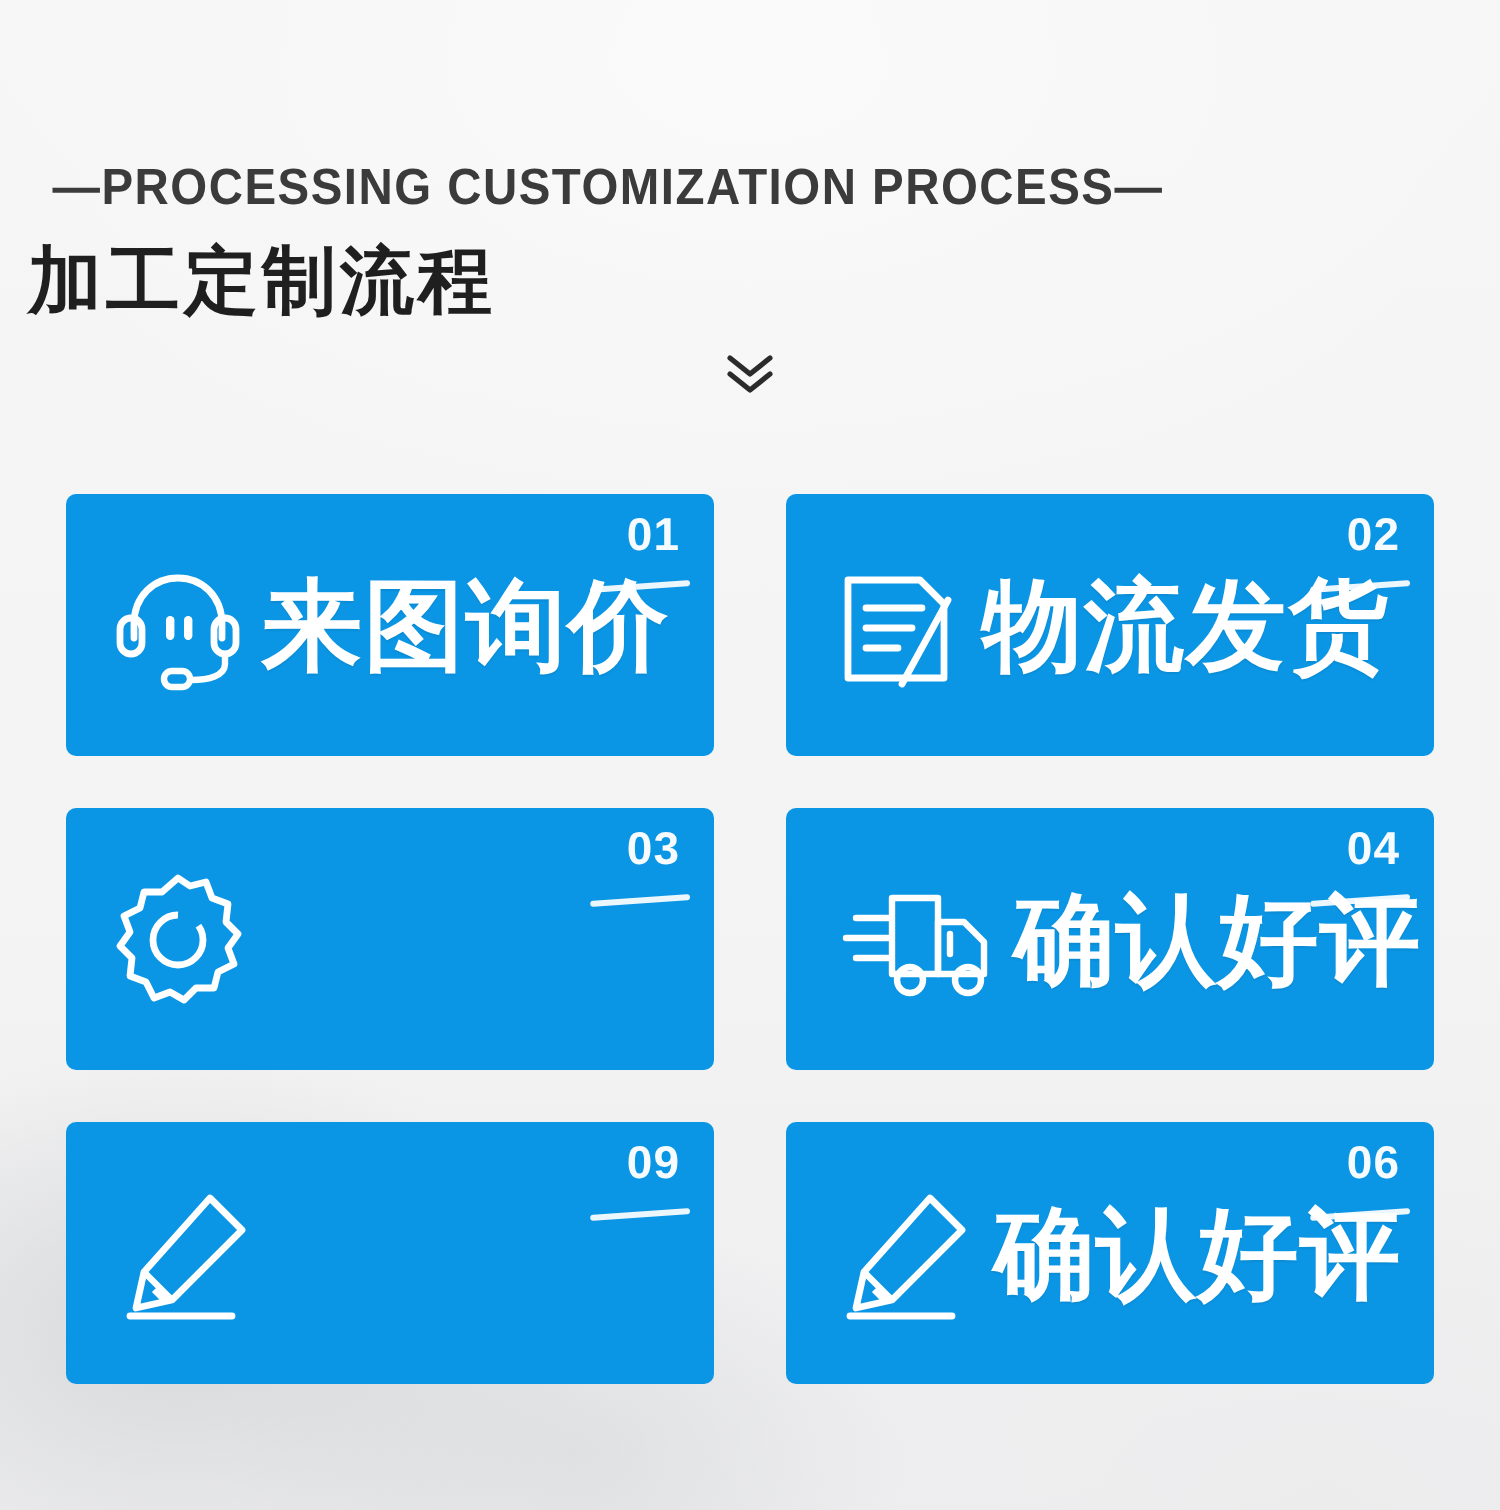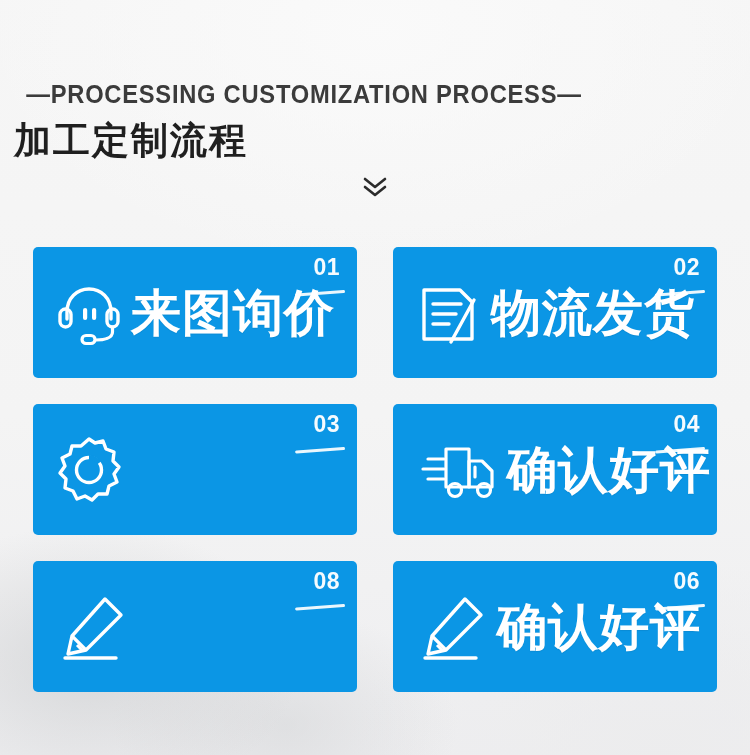--- a/index.html
+++ b/index.html
@@ -225,21 +225,21 @@
 
     <div class="card pencil">
       <div class="card-icon">
         <svg width="70" height="70" viewBox="0 0 70 70">
           <path d="M45 7 L61 23 L26 58 L8 62 L12 44 Z" fill="none" stroke="#ffffff" stroke-width="3.4" stroke-linejoin="round"></path>
           <line x1="12" y1="44" x2="26" y2="58" stroke="#ffffff" stroke-width="3.2"></line>
           <line x1="17" y1="53" x2="22" y2="58" stroke="#ffffff" stroke-width="3"></line>
           <line x1="5" y1="66" x2="56" y2="66" stroke="#ffffff" stroke-width="3.4" stroke-linecap="round"></line>
         </svg>
       </div>
-      <div class="card-number">08</div>
+      <div class="card-number">09</div>
       <div class="card-number-rule"></div>
     </div>
 
     <div class="card pencil">
       <div class="card-icon">
         <svg width="70" height="70" viewBox="0 0 70 70">
           <path d="M45 7 L61 23 L26 58 L8 62 L12 44 Z" fill="none" stroke="#ffffff" stroke-width="3.4" stroke-linejoin="round"></path>
           <line x1="12" y1="44" x2="26" y2="58" stroke="#ffffff" stroke-width="3.2"></line>
           <line x1="17" y1="53" x2="22" y2="58" stroke="#ffffff" stroke-width="3"></line>
           <line x1="5" y1="66" x2="56" y2="66" stroke="#ffffff" stroke-width="3.4" stroke-linecap="round"></line>

